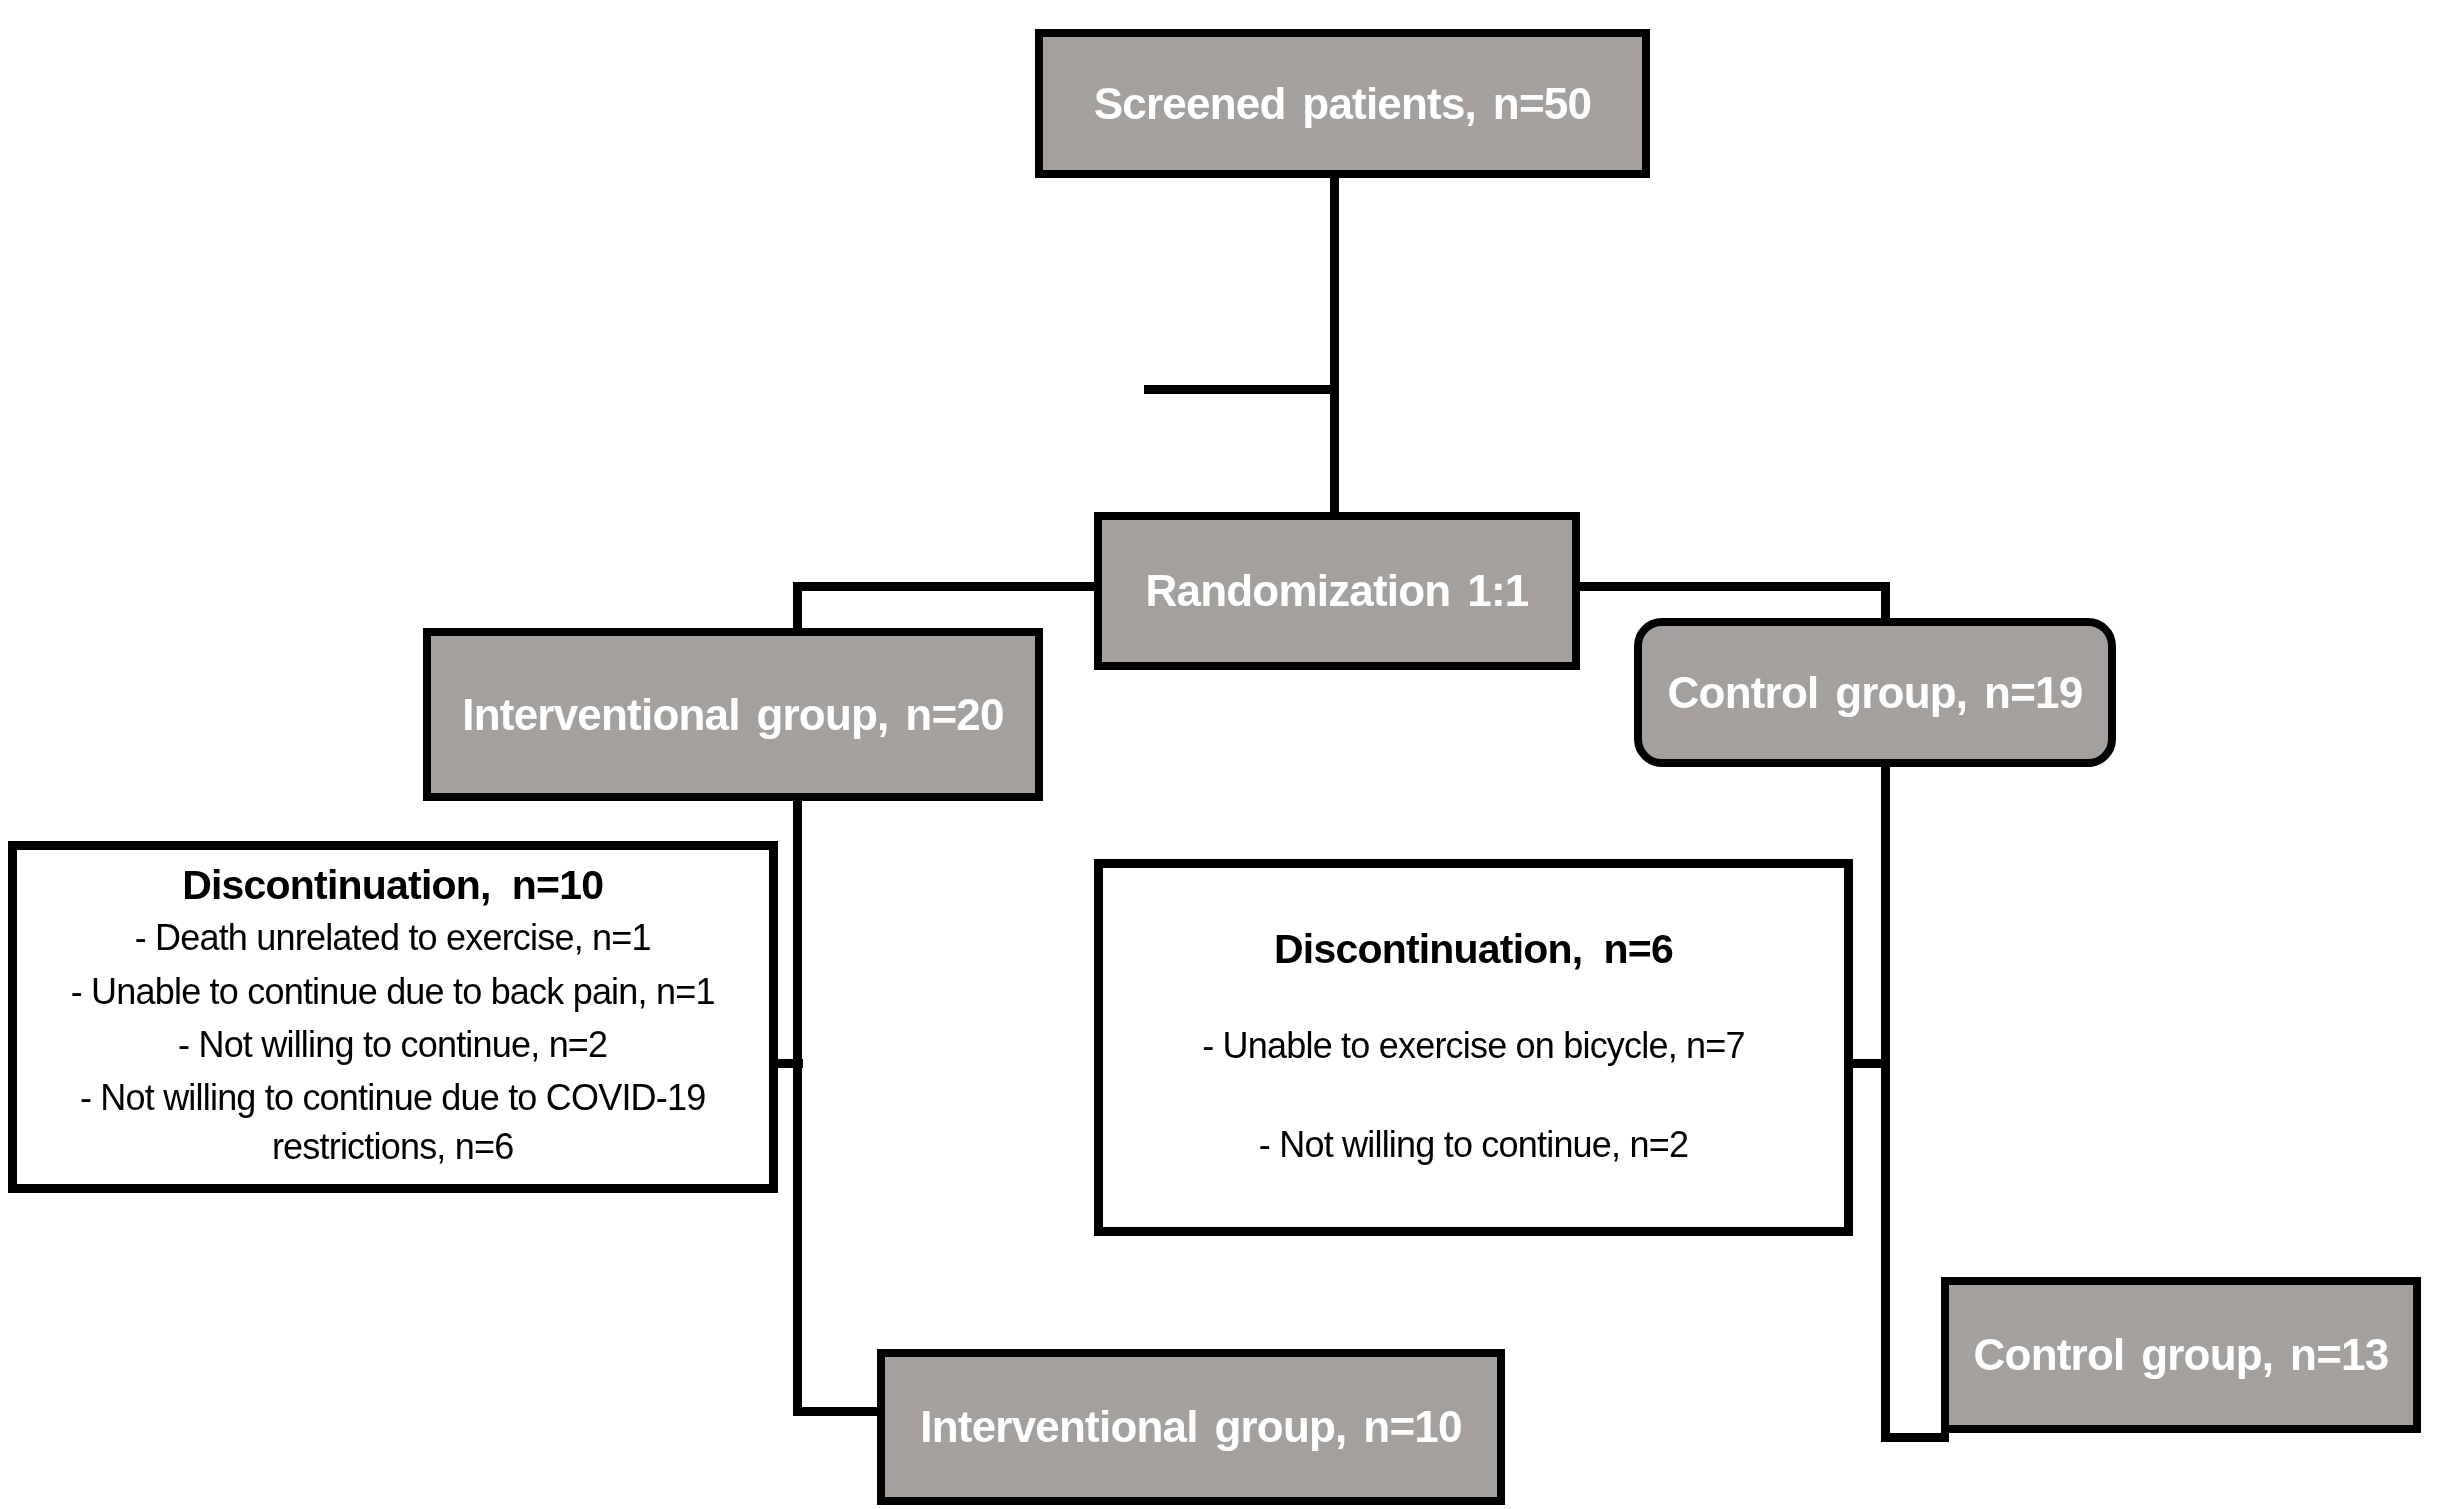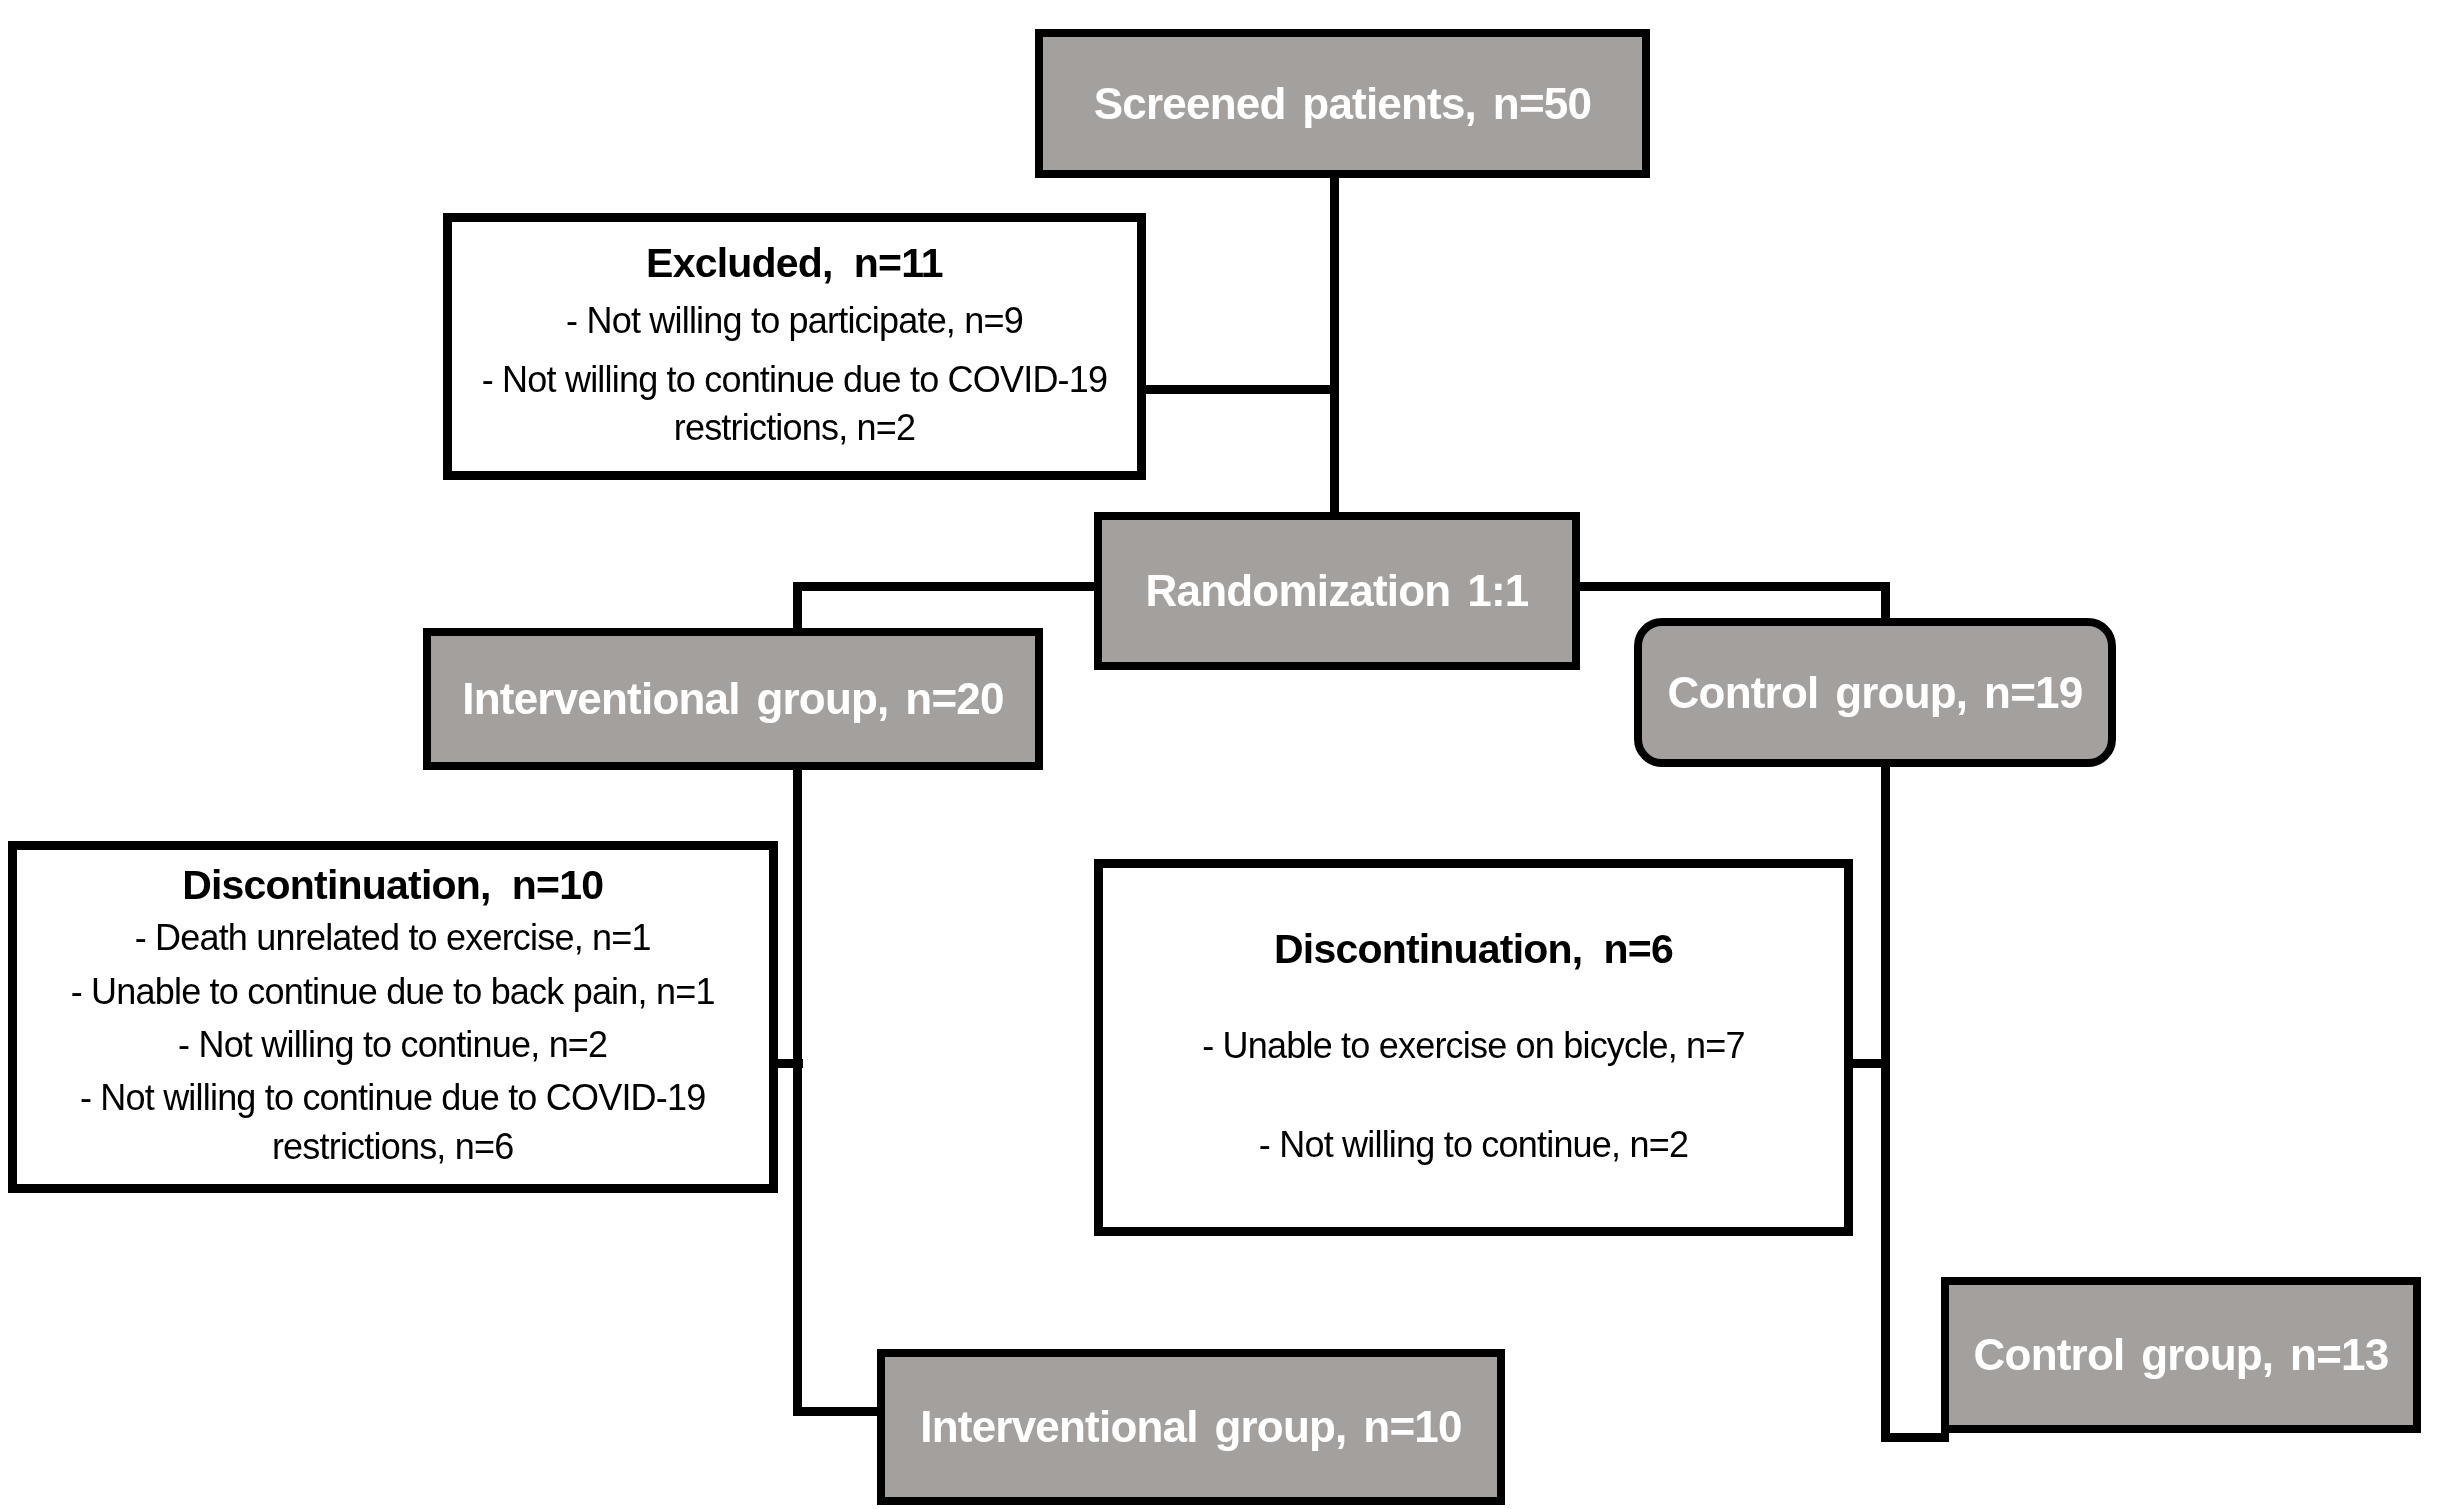--- a/index.html
+++ b/index.html
@@ -85,41 +85,36 @@
   <div class="line" style="left:1881px; top:1433px; width:68px; height:9.3px;"></div>
 
   <div class="gray-box" style="left:1035px; top:29px; width:615px; height:149px;">
     <span>Screened patients, n=50</span>
   </div>
 
   <div class="gray-box" style="left:1094px; top:512px; width:486px; height:158px;">
     <span>Randomization 1:1</span>
   </div>
 
-  <div class="gray-box" style="left:423px; top:628px; width:620px; height:142px;">
+  <div class="gray-box" style="left:423px; top:628px; width:620px; height:173px;">
     <span>Interventional group, n=20</span>
   </div>
 
   <div class="gray-box" style="left:1634px; top:618px; width:482px; height:149px;border-radius:28px;">
     <span>Control group, n=19</span>
   </div>
 
   <div class="gray-box" style="left:877px; top:1349px; width:628px; height:156px;">
     <span>Interventional group, n=10</span>
   </div>
 
   <div class="gray-box" style="left:1941px; top:1277px; width:480px; height:156px;">
     <span>Control group, n=13</span>
   </div>
 
-  <div class="white-box" style="left:443px; top:213px; width:703px; height:267px;">
-    <div class="wb-title">Excluded,  n=11</div>
-    <div class="wb-item">- Not willing to participate, n=9</div>
-    <div class="wb-item">- Not willing to continue due to COVID-19 restrictions, n=2</div>
-  </div>
 
   <div class="white-box" style="left:7.7px; top:841px; width:770px; height:352px;">
     <div class="wb-title">Discontinuation,  n=10</div>
     <div class="wb-item">- Death unrelated to exercise, n=1</div>
     <div class="wb-item">- Unable to continue due to back pain, n=1</div>
     <div class="wb-item">- Not willing to continue, n=2</div>
     <div class="wb-item">- Not willing to continue due to COVID-19 restrictions, n=6</div>
   </div>
 
   <div class="white-box" style="left:1094px; top:859px; width:759px; height:377px;">

